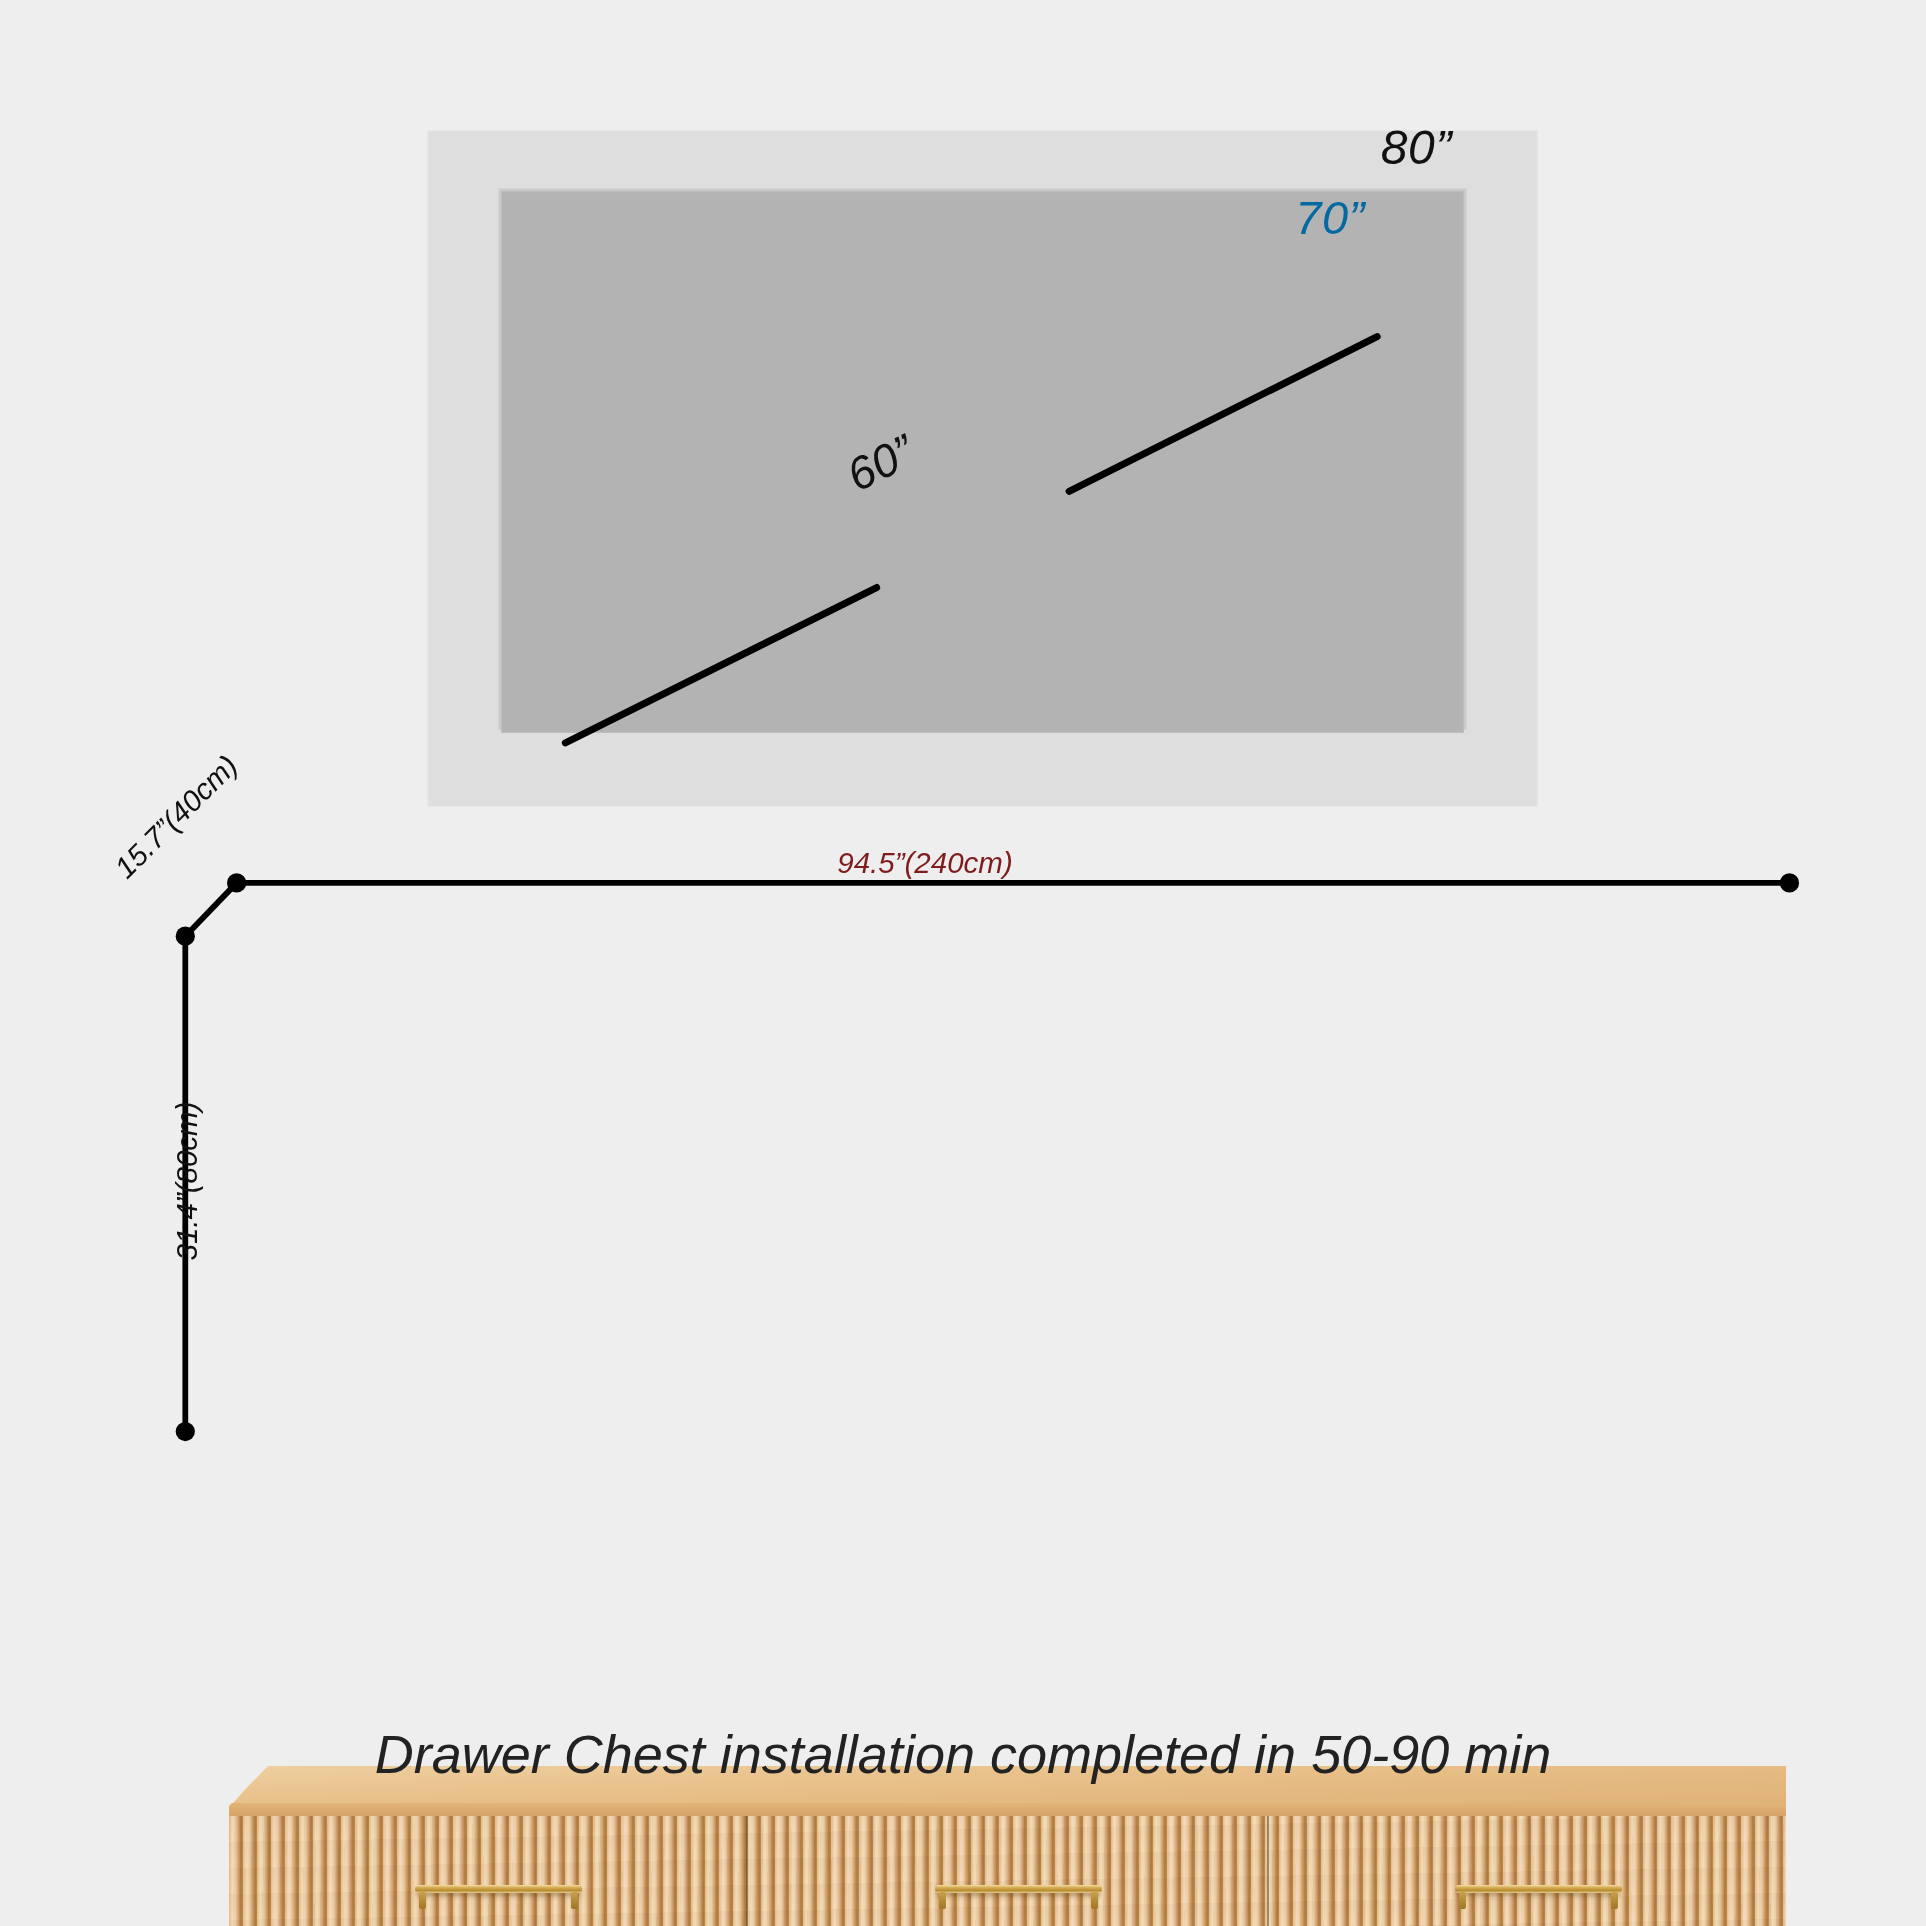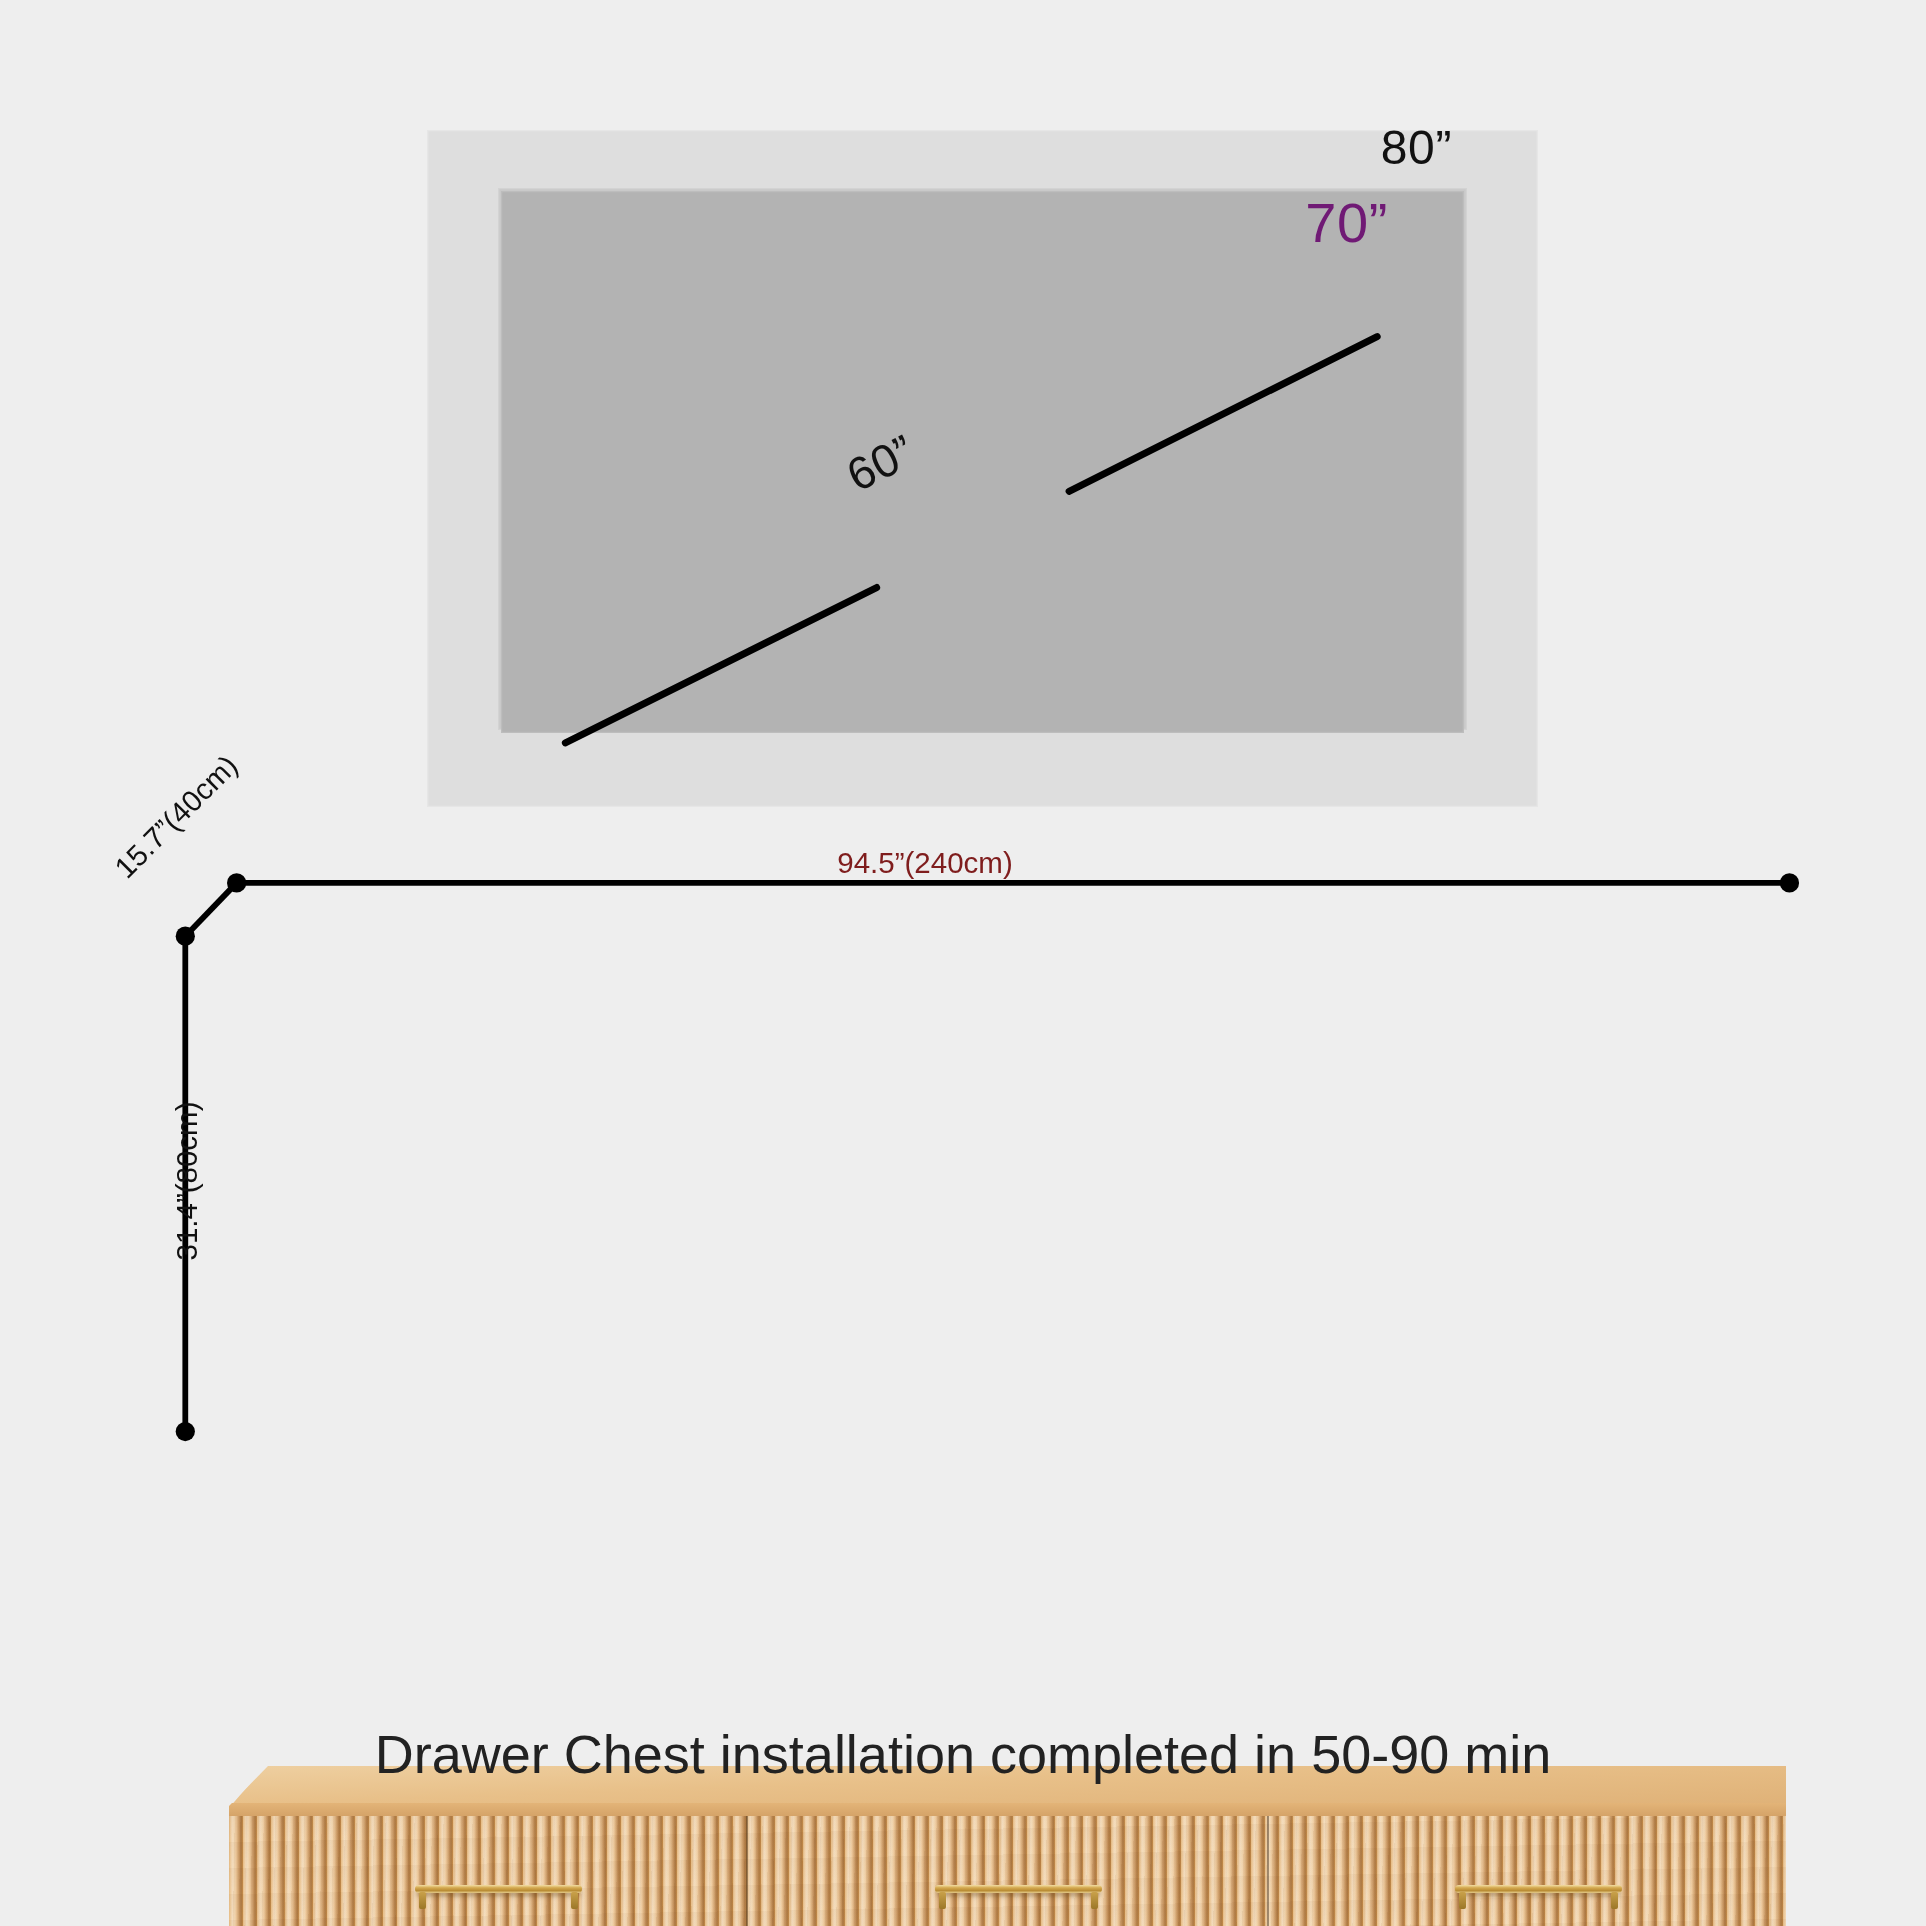--- a/index.html
+++ b/index.html
@@ -4,21 +4,21 @@
 <title>Ready To Assemble — Drawer Chest Dimensions</title>
 <style>
   html,body{margin:0;padding:0;}
   body{
     width:1926px;height:1926px;
     background:#eeeeee;
     font-family:"Liberation Sans","DejaVu Sans",sans-serif;
     overflow:hidden;
     position:relative;
   }
-  #stage{position:absolute;inset:0;width:1832px;height:1926px;}
+  #stage{position:absolute;inset:0;width:1832px;height:1926px;font-style:italic;}
 
   
   .tv-wrap{position:absolute;left:427px;top:130px;width:1111px;height:677px;}
   .tv-outer{
     position:absolute;inset:0;
     background:#dedede;
     box-shadow:0 0 0 1.3px #e6e6e6 inset;
   }
   .tv-mid{
     position:absolute;left:71px;top:58px;right:71px;bottom:77px;
@@ -28,22 +28,22 @@
   .tv-inner{
     position:absolute;left:74px;top:61px;right:74px;bottom:74px;
     background:#b3b3b3;
     box-shadow:0 0 0 1.3px #bdbdbd inset;
   }
   .dim-80{
     position:absolute;right:86px;top:-10.3px;
     font-size:48px;color:#111;letter-spacing:0.6px;white-space:nowrap;
   }
   .dim-70{
-    position:absolute;right:150px;top:60px;
-    font-size:56px;color:#701a75;letter-spacing:0.6px;white-space:nowrap;
+    position:absolute;right:173px;top:60px;
+    font-size:47px;color:#0369a1;letter-spacing:0.6px;white-space:nowrap;
   }
   .diag-svg{position:absolute;left:0;top:0;width:1111px;height:677px;overflow:visible;}
   .dim-60{
     position:absolute;left:411px;top:324px;
     font-size:46px;color:#111;letter-spacing:0.6px;white-space:nowrap;
     transform:rotate(-26.5deg);transform-origin:left top;
   }
 
   
   .dresser-block{position:absolute;left:0px;top:854px;width:1926px;height:693px;}

